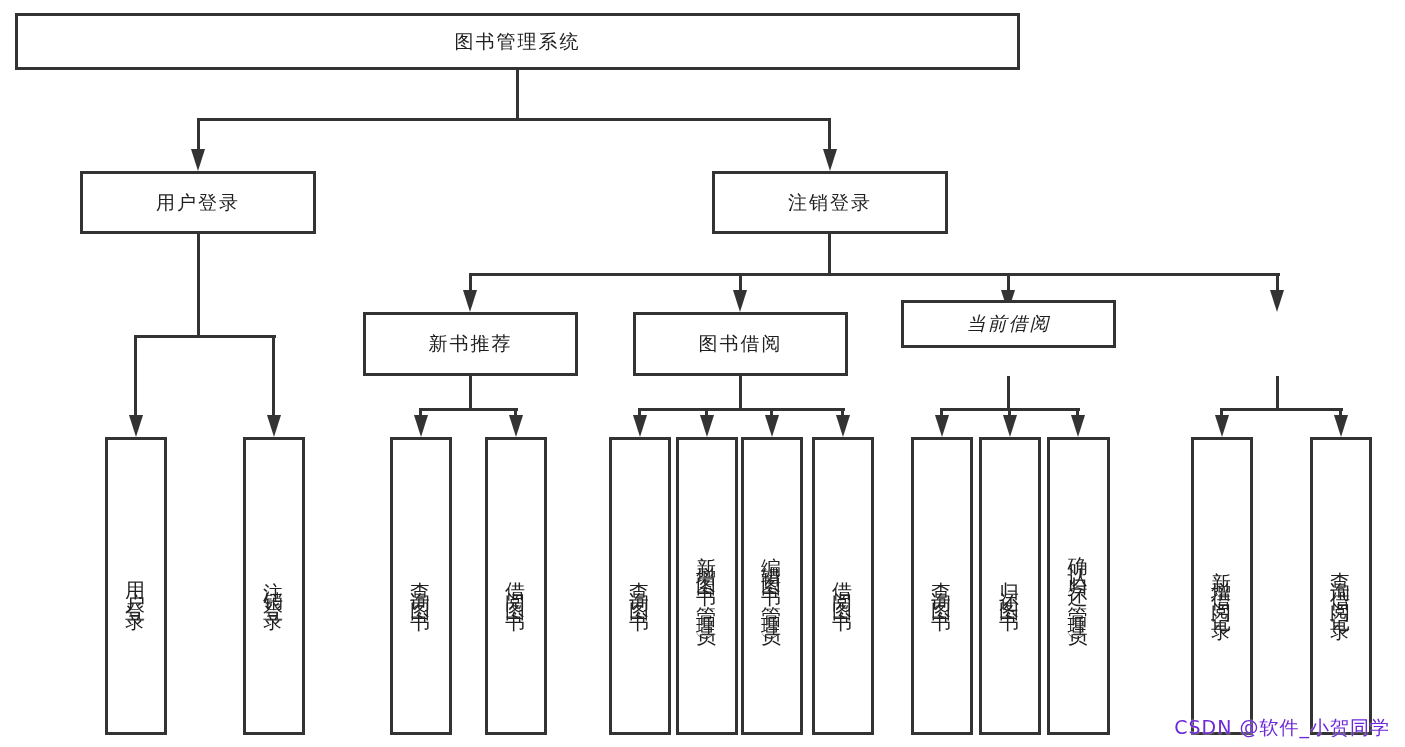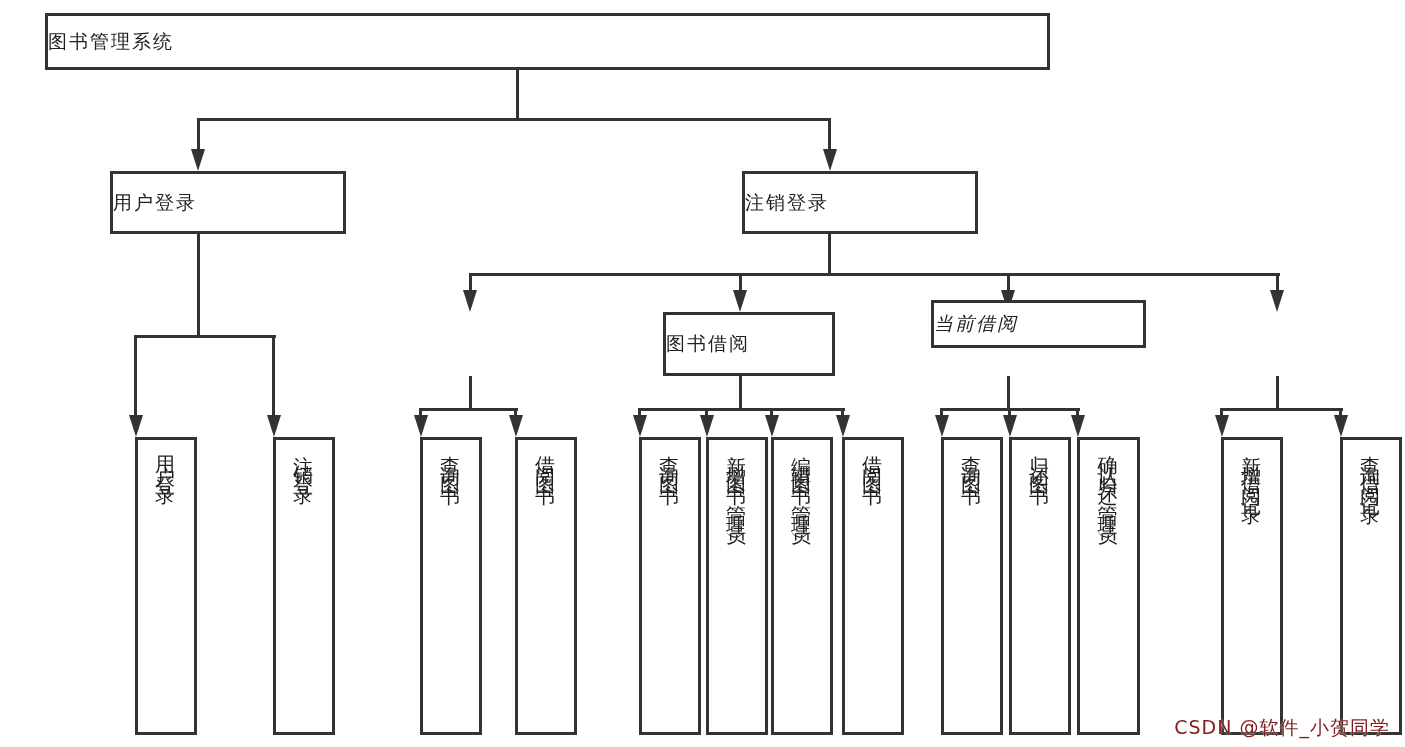--- a/index.html
+++ b/index.html
@@ -3,37 +3,37 @@
 <meta charset="utf-8">
 <style>
   html,body { margin:0; padding:0; background:#ffffff; }
   .canvas {
     position:relative; width:1405px; height:747px; background:#ffffff;
     font-family:"DejaVu Sans","Liberation Sans",sans-serif; overflow:hidden;
   }
   .box {
     position:absolute; box-sizing:border-box;
     border:3px solid #333333; background:#ffffff;
-    display:flex; align-items:center; justify-content:flex-start;
-    font-size:19px; color:#1f1f1f; letter-spacing:2px; white-space:nowrap;margin-left:30px;
+    display:flex; align-items:center; justify-content:center;
+    font-size:19px; color:#1f1f1f; letter-spacing:2px; white-space:nowrap;
   }
   .vbox {
     writing-mode:vertical-rl; text-orientation:mixed;
     font-size:20px; letter-spacing:10px; white-space:normal;
   }
   .hline { position:absolute; height:3px; background:#333333; }
   .vline { position:absolute; width:3px; background:#333333; }
   .arrow {
     position:absolute; width:0; height:0;
     border-left:7px solid transparent; border-right:7px solid transparent;
     border-top:22px solid #333333;
   }
   .watermark {
     position:absolute; right:15px; bottom:6px;
-    font-size:19px; color:#7f1d1d; letter-spacing:1px;
+    font-size:19px; color:#6d28d9; letter-spacing:1px;
     text-shadow:0 0 2px #ffffff; z-index:5;
   }
 </style>
 </head>
 <body>
 
 <div class="canvas">
 
   <div class="box" style="left:15px; top:13px; width:1005px; height:57px;">
     <span>图书管理系统</span>
@@ -64,21 +64,24 @@
   <div class="hline" style="left:469px; top:273px; width:811px;"></div>
   <div class="vline" style="left:469px; top:273px; height:21px;"></div>
   <div class="arrow" style="left:463px; top:290px;"></div>
   <div class="vline" style="left:739px; top:273px; height:21px;"></div>
   <div class="arrow" style="left:733px; top:290px;"></div>
   <div class="vline" style="left:1007px; top:273px; height:21px;"></div>
   <div class="arrow" style="left:1001px; top:290px;"></div>
   <div class="vline" style="left:1276px; top:273px; height:21px;"></div>
   <div class="arrow" style="left:1270px; top:290px;"></div>
 
-  <div class="box" style="left:633px; top:312px; width:172px; height:64px;">
+  <div class="box" style="left:363px; top:312px; width:215px; height:64px;">
+    <span>新书推荐</span>
+  </div>
+  <div class="box" style="left:633px; top:312px; width:215px; height:64px;">
     <span>图书借阅</span>
   </div>
   <div class="box" style="left:901px; top:300px; width:215px; height:48px;font-style:italic;">
     <span>当前借阅</span>
   </div>
 
   <div class="vline" style="left:469px; top:376px; height:34px;"></div>
   <div class="hline" style="left:419px; top:408px; width:99px;"></div>
   <div class="vline" style="left:419px; top:408px; height:10px;"></div>
   <div class="arrow" style="left:414px; top:415px;"></div>

